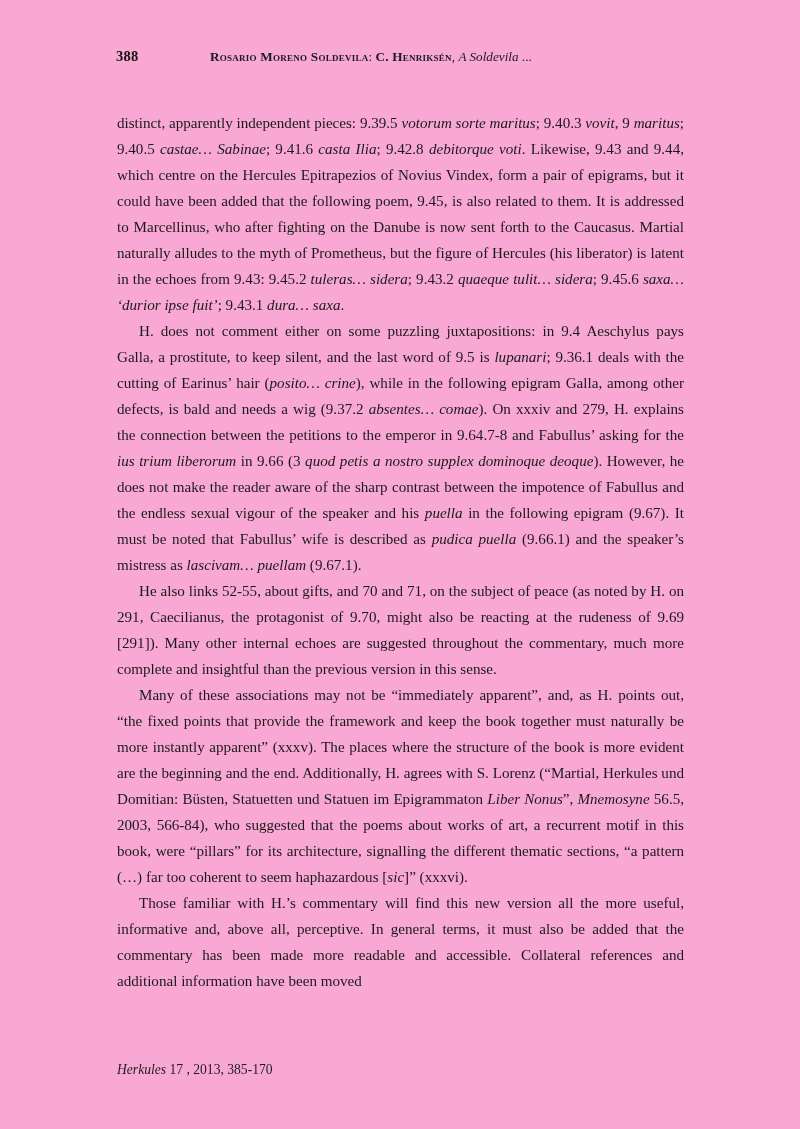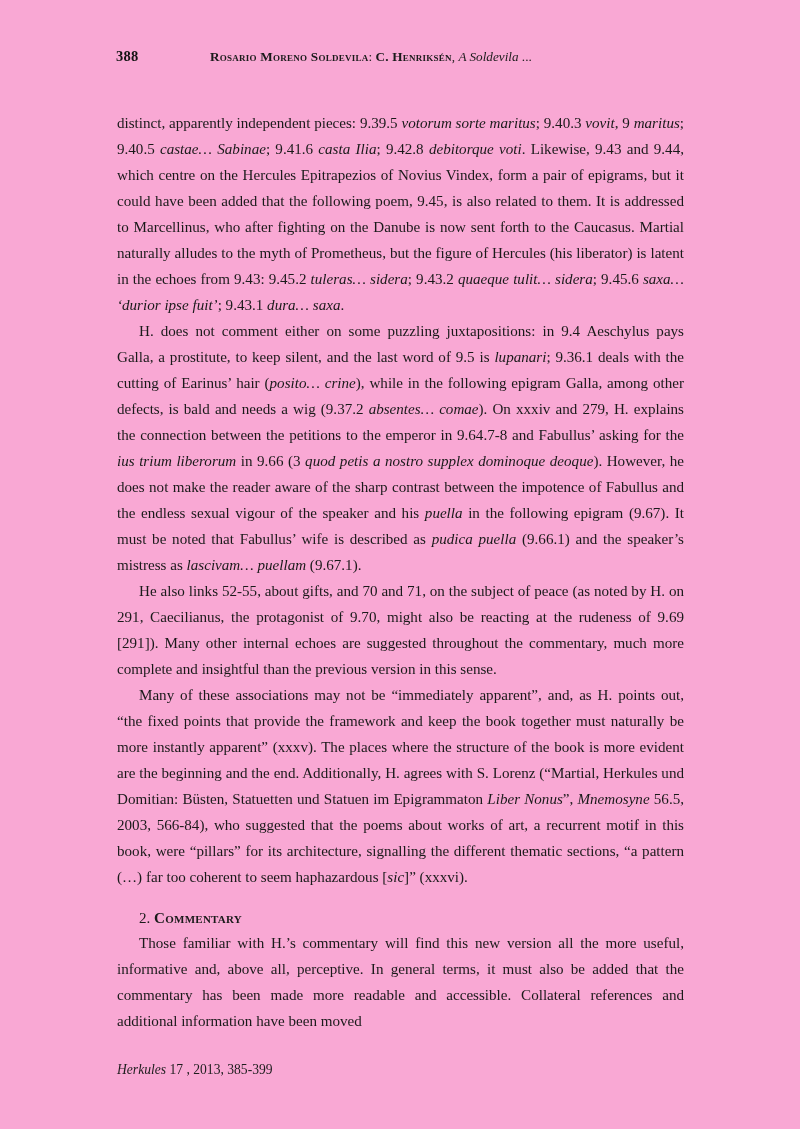--- a/index.html
+++ b/index.html
@@ -109,21 +109,20 @@
   <div class="textblock">
 
     <p class="body noindent"><span>distinct, apparently independent pieces: 9.39.5 </span><span class="it">votorum sorte maritus</span><span>; 9.40.3 </span><span class="it">vovit</span><span>, 9 </span><span class="it">maritus</span><span>; 9.40.5 </span><span class="it">castae… Sabinae</span><span>; 9.41.6 </span><span class="it">casta Ilia</span><span>; 9.42.8 </span><span class="it">debitorque voti</span><span>. Likewise, 9.43 and 9.44, which centre on the Hercules Epitrapezios of Novius Vindex, form a pair of epigrams, but it could have been added that the following poem, 9.45, is also related to them. It is addressed to Marcellinus, who after fighting on the Danube is now sent forth to the Caucasus. Martial naturally alludes to the myth of Prometheus, but the figure of Hercules (his liberator) is latent in the echoes from 9.43: 9.45.2 </span><span class="it">tuleras… sidera</span><span>; 9.43.2 </span><span class="it">quaeque tulit… sidera</span><span>; 9.45.6 </span><span class="it">saxa… ‘durior ipse fuit’</span><span>; 9.43.1 </span><span class="it">dura… saxa</span><span>.</span></p>
 
     <p class="body"><span>H. does not comment either on some puzzling juxtapositions: in 9.4 Aeschylus pays Galla, a prostitute, to keep silent, and the last word of 9.5 is </span><span class="it">lupanari</span><span>; 9.36.1 deals with the cutting of Earinus’ hair (</span><span class="it">posito… crine</span><span>), while in the following epigram Galla, among other defects, is bald and needs a wig (9.37.2 </span><span class="it">absentes… comae</span><span>). On xxxiv and 279, H. explains the connection between the petitions to the emperor in 9.64.7-8 and Fabullus’ asking for the </span><span class="it">ius trium liberorum</span><span> in 9.66 (3 </span><span class="it">quod petis a nostro supplex dominoque deoque</span><span>). However, he does not make the reader aware of the sharp contrast between the impotence of Fabullus and the endless sexual vigour of the speaker and his </span><span class="it">puella</span><span> in the following epigram (9.67). It must be noted that Fabullus’ wife is described as </span><span class="it">pudica puella</span><span> (9.66.1) and the speaker’s mistress as </span><span class="it">lascivam… puellam</span><span> (9.67.1).</span></p>
 
     <p class="body"><span>He also links 52-55, about gifts, and 70 and 71, on the subject of peace (as noted by H. on 291, Caecilianus, the protagonist of 9.70, might also be reacting at the rudeness of 9.69 [291]). Many other internal echoes are suggested throughout the commentary, much more complete and insightful than the previous version in this sense.</span></p>
 
     <p class="body"><span>Many of these associations may not be “immediately apparent”, and, as H. points out, “the fixed points that provide the framework and keep the book together must naturally be more instantly apparent” (xxxv). The places where the structure of the book is more evident are the beginning and the end. Additionally, H. agrees with S. Lorenz (“Martial, Herkules und Domitian: Büsten, Statuetten und Statuen im Epigrammaton </span><span class="it">Liber Nonus</span><span>”, </span><span class="it">Mnemosyne</span><span> 56.5, 2003, 566-84), who suggested that the poems about works of art, a recurrent motif in this book, were “pillars” for its architecture, signalling the different thematic sections, “a pattern (…) far too coherent to seem haphazardous [</span><span class="it">sic</span><span>]” (xxxvi).</span></p>
 
-    <p class="section-head"><span class="num">2. </span><span class="smallcaps">Commentary</span></p>
 
     <p class="body"><span>Those familiar with H.’s commentary will find this new version all the more useful, informative and, above all, perceptive. In general terms, it must also be added that the commentary has been made more readable and accessible. Collateral references and additional information have been moved</span></p>
 
   </div>
 
-  <div class="footer"><span class="it">Herkules</span><span> 17 , 2013, 385-399</span></div>
+  <div class="footer"><span class="it">Herkules</span><span> 17 , 2013, 385-170</span></div>
 
 </div>
 
 </body></html>

